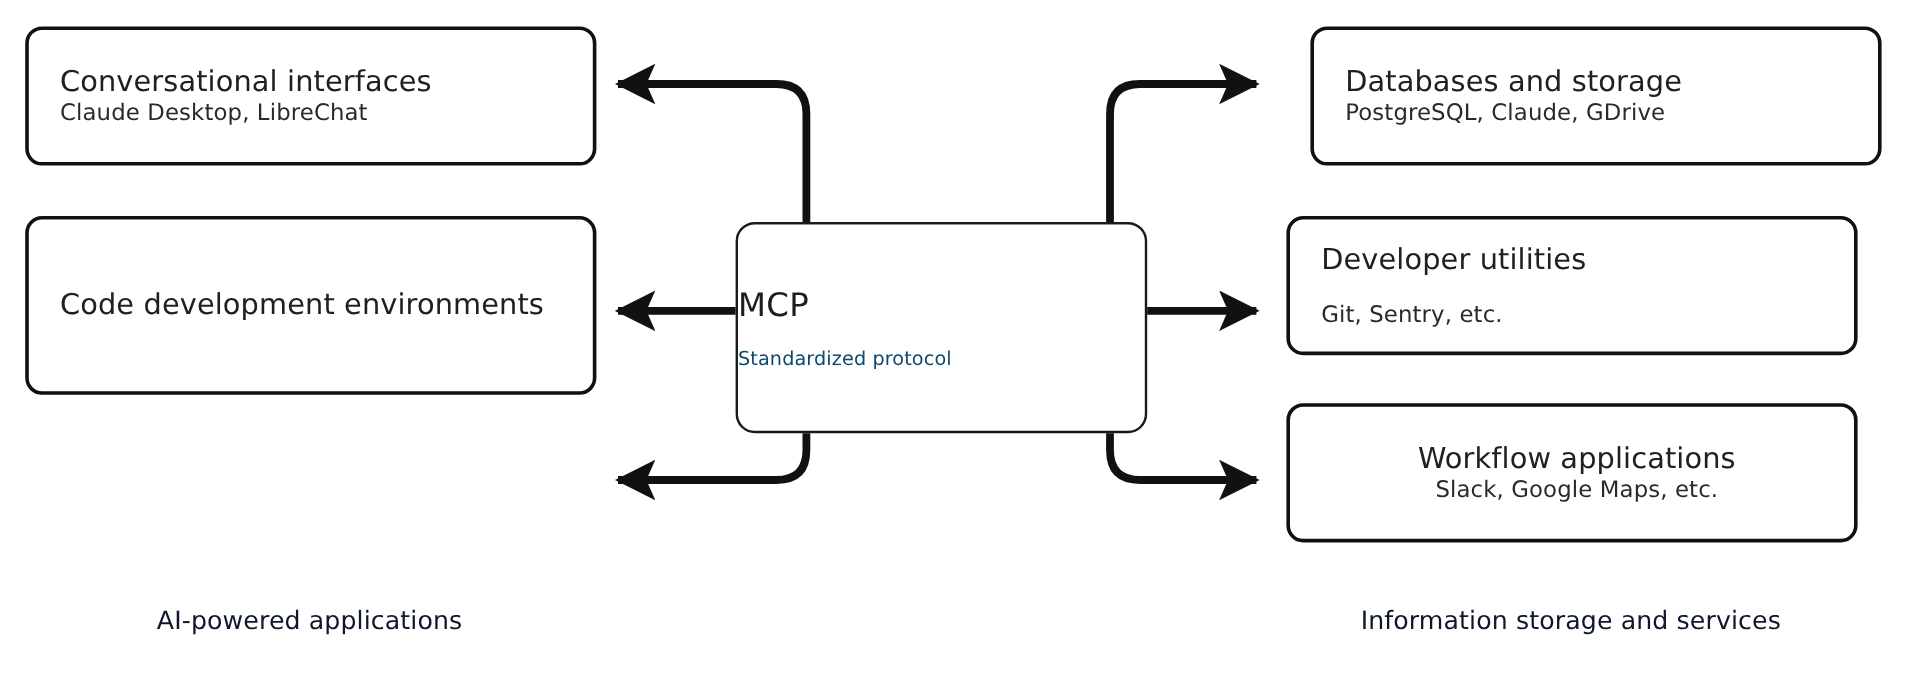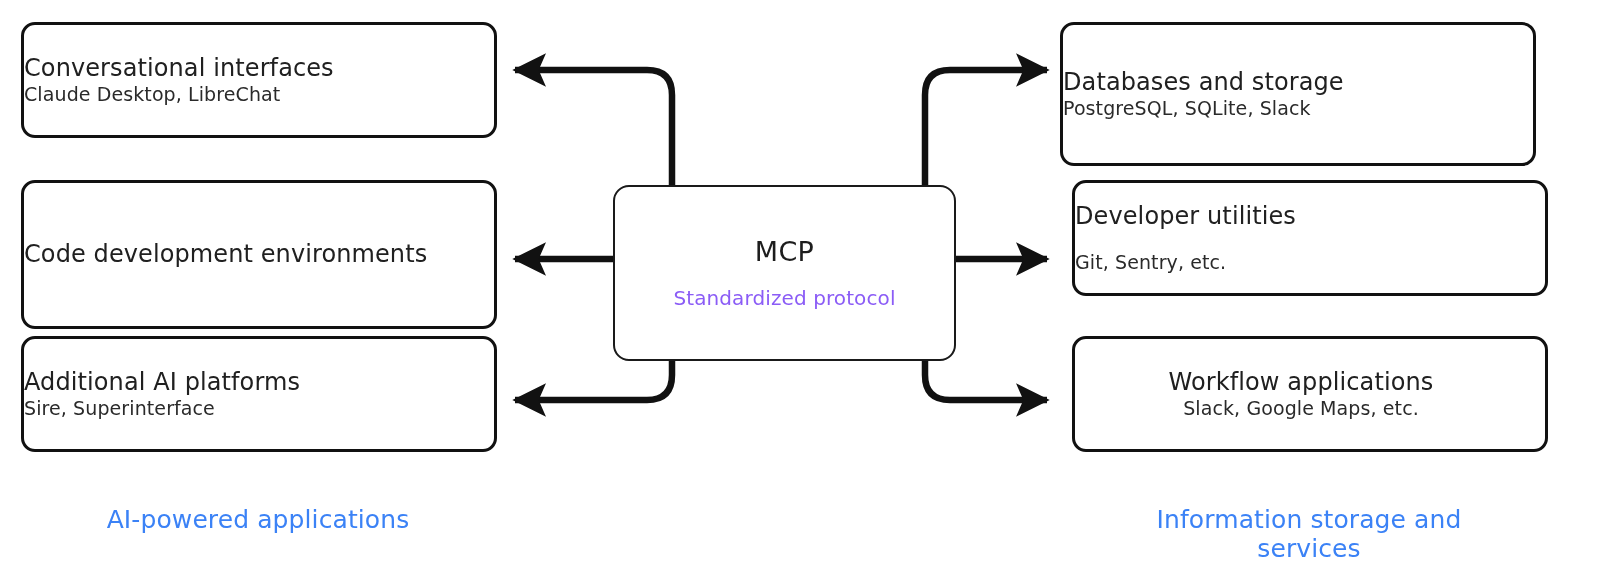--- a/index.html
+++ b/index.html
@@ -24,20 +24,21 @@
     pointer-events: none;
   }
   .node {
     position: absolute;
     background: #ffffff;
     border: 3px solid #111111;
     border-radius: 14px;
     display: flex;
     flex-direction: column;
     justify-content: center;
+    padding-left: 26px;
     padding-right: 18px;
   }
   .node .title {
     font-size: 24px;
     font-weight: 400;
     color: #202020;
     line-height: 1.2;
     letter-spacing: 0.1px;
   }
   .node .subtitle {
@@ -51,40 +52,40 @@
     position: absolute;
     left: 613px;
     top: 185px;
     width: 343px;
     height: 176px;
     background: #ffffff;
     border: 2px solid #1a1a1a;
     border-radius: 16px;
     display: flex;
     flex-direction: column;
-    align-items: center;
+    align-items: flex-start;
     justify-content: center;
   }
   .hub .hub-title {
     font-size: 27px;
     color: #1d1d1d;
     font-weight: 400;
     letter-spacing: 0.3px;
   }
   .hub .hub-subtitle {
-    font-size: 20px;
-    color: #8b5cf6;
+    font-size: 16px;
+    color: #0c4a6e;
     font-weight: 400;
     margin-top: 19px;
     letter-spacing: 0.1px;
   }
   .caption {
     position: absolute;
-    font-size: 25px;
-    color: #3b82f6;
+    font-size: 21px;
+    color: #0f172a;
     font-weight: 400;
     text-align: center;
     letter-spacing: 0.1px;
   }
   #caption-left  { left: 58px;   top: 505px; width: 400px; }
   #caption-right { left: 1109px; top: 505px; width: 400px; }
 </style>
 </head>
 <body>
 
@@ -112,33 +113,29 @@
 
   <div class="node" id="node-left-0" style="left:21px; top:22px; width:476px; height:116px;">
     <div class="title">Conversational interfaces</div>
     <div class="subtitle">Claude Desktop, LibreChat</div>
   </div>
 
   <div class="node" id="node-left-1" style="left:21px; top:180px; width:476px; height:149px;">
     <div class="title">Code development environments</div>
   </div>
 
-  <div class="node" id="node-left-2" style="left:21px; top:336px; width:476px; height:116px;">
-    <div class="title">Additional AI platforms</div>
-    <div class="subtitle">Sire, Superinterface</div>
-  </div>
 
   <div class="hub">
     <div class="hub-title">MCP</div>
     <div class="hub-subtitle">Standardized protocol</div>
   </div>
 
-  <div class="node" id="node-right-0" style="left:1060px; top:22px; width:476px; height:144px;">
+  <div class="node" id="node-right-0" style="left:1092px; top:22px; width:476px; height:116px;">
     <div class="title">Databases and storage</div>
-    <div class="subtitle">PostgreSQL, SQLite, Slack</div>
+    <div class="subtitle">PostgreSQL, Claude, GDrive</div>
   </div>
 
   <div class="node" id="node-right-1" style="left:1072px; top:180px; width:476px; height:116px;gap:20px;">
     <div class="title">Developer utilities</div>
     <div class="subtitle">Git, Sentry, etc.</div>
   </div>
 
   <div class="node" id="node-right-2" style="left:1072px; top:336px; width:476px; height:116px;text-align:center;">
     <div class="title">Workflow applications</div>
     <div class="subtitle">Slack, Google Maps, etc.</div>

